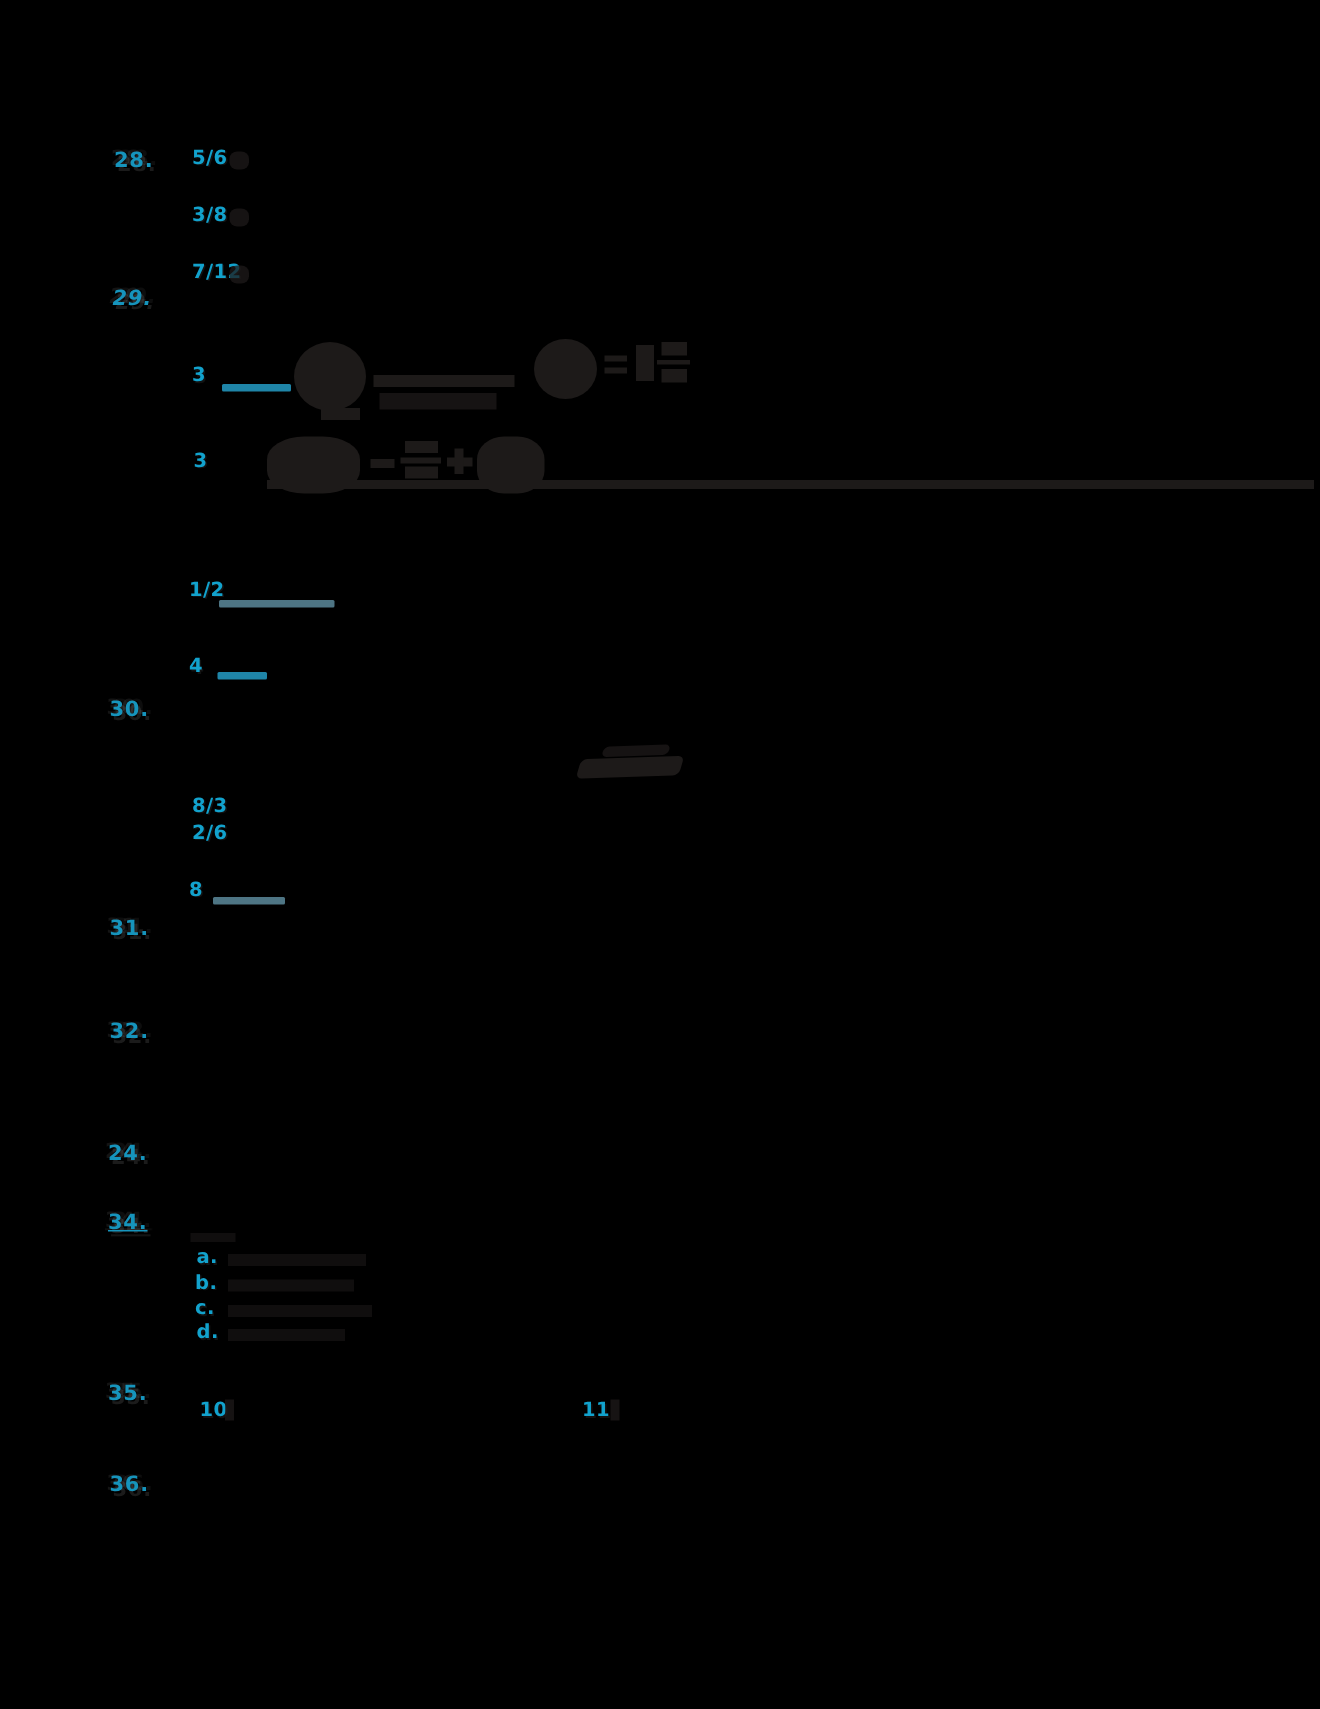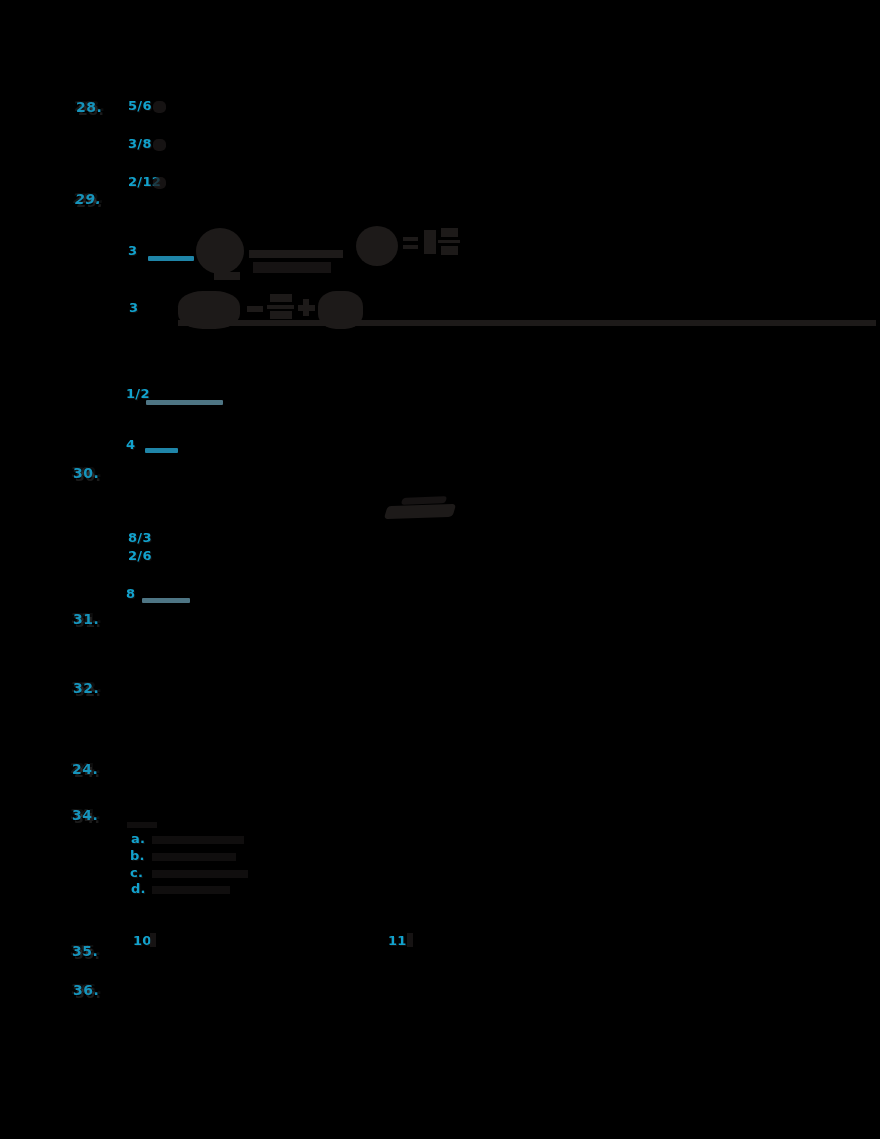--- a/index.html
+++ b/index.html
@@ -33,27 +33,27 @@
 <body>
 
 <div class="page">
 
   <span class="qnum" style="left:76px;top:100px;">28.</span>
   <span class="qnum" style="left:75px;top:192px;font-style:italic;">29.</span>
   <span class="qnum" style="left:73px;top:466px;">30.</span>
   <span class="qnum" style="left:73px;top:612px;">31.</span>
   <span class="qnum" style="left:73px;top:681px;">32.</span>
   <span class="qnum" style="left:72px;top:762px;">24.</span>
-  <span class="qnum" style="left:72px;top:808px;">34.</span>
-  <span class="qnum" style="left:72px;top:944px;">35.</span>
+  <span class="qnum" style="left:72px;top:808px;text-decoration:underline;">34.</span>
+  <span class="qnum" style="left:72px;top:922px;">35.</span>
   <span class="qnum" style="left:73px;top:983px;">36.</span>
 
   <span class="sub" style="left:128px;top:99px;">5/6</span>
   <span class="sub" style="left:128px;top:137px;">3/8</span>
-  <span class="sub" style="left:128px;top:175px;">2/12</span>
+  <span class="sub" style="left:128px;top:175px;">7/12</span>
   <div class="ink soft faint" style="left:153px;top:101px;width:13px;height:12px;"></div>
   <div class="ink soft faint" style="left:153px;top:139px;width:13px;height:12px;"></div>
   <div class="ink soft faint" style="left:153px;top:177px;width:13px;height:12px;"></div>
 
   <span class="sub" style="left:128px;top:244px;">3</span>
   <div class="aline bright" style="left:148px;top:256px;width:46px;"></div>
 
   <div class="ink round" style="left:196px;top:228px;width:48px;height:46px;"></div>
   <div class="ink" style="left:214px;top:272px;width:26px;height:8px;"></div>
   <div class="ink" style="left:249px;top:250px;width:94px;height:8px;"></div>

